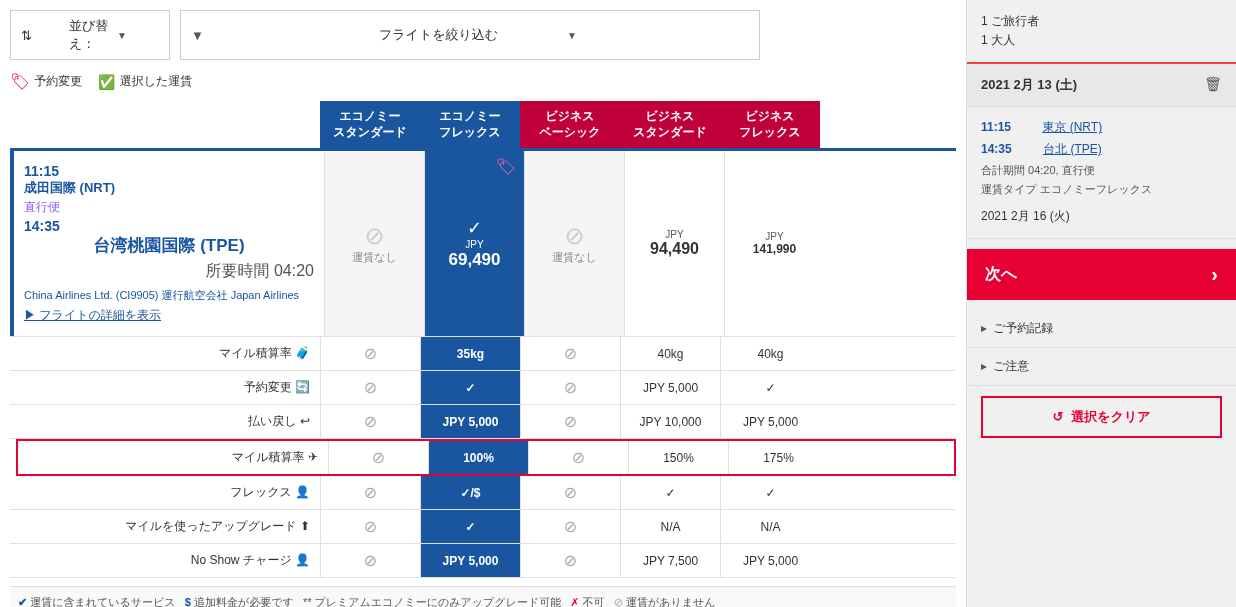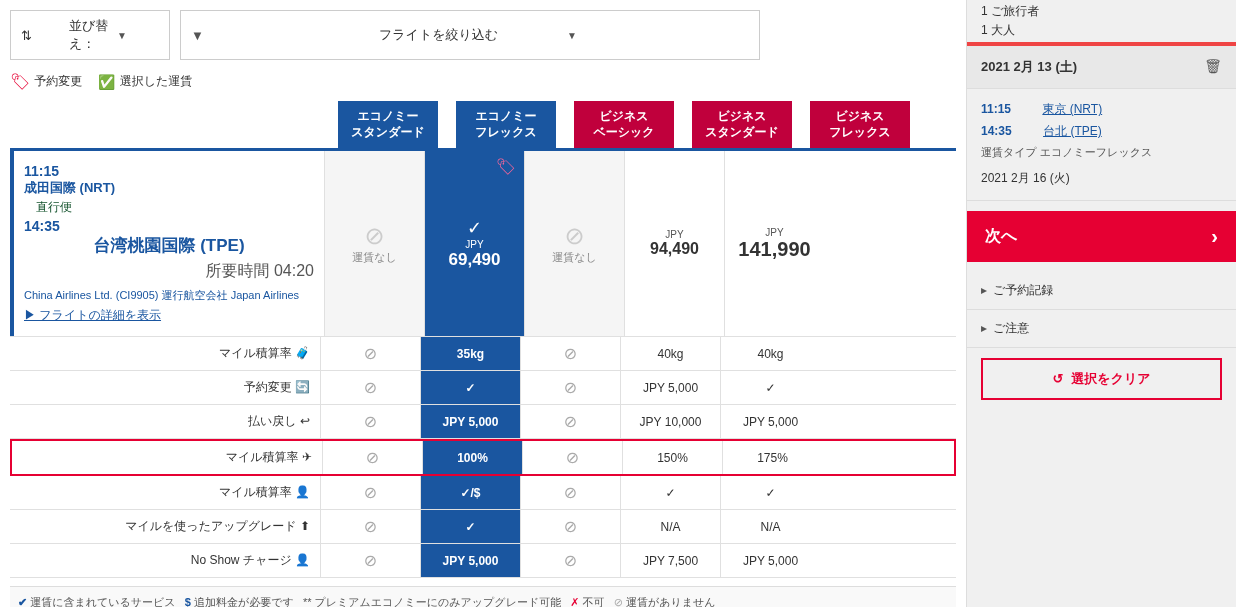--- a/index.html
+++ b/index.html
@@ -21,67 +21,67 @@
     .toolbar-select .arrow { color: #555; font-size: 10px; }
     .filter-icon { color: #555; }
 
     
     .legend { display: flex; align-items: center; gap: 16px; margin-bottom: 10px; font-size: 12px; }
     .legend-item { display: flex; align-items: center; gap: 4px; }
     .tag-icon { color: #e60033; font-size: 16px; }
     .check-icon { color: #333; font-size: 14px; }
     .col-header {
       width: 100px; text-align: center; padding: 8px 4px;
-      font-size: 12px; font-weight: bold; line-height: 1.3; margin-left: 18px;
+      font-size: 12px; font-weight: bold; line-height: 1.3;
     }
     .col-header.economy-std { background: #1a56a0; color: #fff; }
     .col-header.economy-flex { background: #1a56a0; color: #fff; }
     .col-header.biz-basic { background: #c0003c; color: #fff; }
     .col-header.biz-std { background: #c0003c; color: #fff; }
     .col-header.biz-flex { background: #c0003c; color: #fff; }
 
     
     .flight-section { display: flex; border-top: 3px solid #1a56a0; margin-bottom: 0; }
     .flight-info { width: 310px; padding: 12px 10px; flex-shrink: 0; }
     .flight-time { color: #1a56a0; font-weight: bold; font-size: 14px; }
-    .flight-direct { font-size: 12px; color: #14532d; margin: 2px 12px; }
+    .flight-direct { font-size: 12px; color: #8b5cf6; margin: 2px 0; }
     .flight-duration { font-size: 16px; color: #555; margin: 4px 0; text-align: right; }
     .flight-airline { font-size: 11px; color: #1a56a0; margin-top: 6px; }
     .flight-detail-link { font-size: 12px; color: #1a56a0; text-decoration: underline; cursor: pointer; margin-top: 4px; display: block; }
 
     
     .fare-cells { display: flex; flex: 1; }
     .fare-cell {
       width: 100px; text-align: center; padding: 10px 4px;
       display: flex; flex-direction: column; align-items: center; justify-content: center;
       position: relative; border-left: 1px solid #e0e0e0;
     }
     .fare-cell.selected-blue { background: #1a56a0; color: #fff; }
 
     
     .features-section { border-top: 1px solid #e0e0e0; }
     .feature-row { display: flex; border-bottom: 1px solid #e0e0e0; }
-    .feature-row.highlighted { border: 2px solid #e60033; }
+    .feature-row.highlighted { border: 2px solid #e60033; margin-left: 6px; }
     .feature-label { width: 310px; text-align: right; padding: 7px 10px; font-size: 12px; color: #333; flex-shrink: 0; display: flex; align-items: center; justify-content: flex-end; gap: 4px; }
     .feature-cells { display: flex; flex: 1; }
     .feature-cell {
       width: 100px; text-align: center; padding: 7px 4px;
       font-size: 12px; border-left: 1px solid #e0e0e0;
       display: flex; align-items: center; justify-content: center;
     }
     .feature-cell.blue-bg { background: #1a56a0; color: #fff; font-weight: bold; }
 
     
     .footer-notes { margin-top: 8px; padding: 8px; background: #f9f9f9; font-size: 11px; color: #555; border-top: 1px solid #ddd; }
     .footer-notes p { margin-bottom: 4px; }
     .footer-notes .dollar { color: #1a56a0; font-weight: bold; }
     .footer-notes .cross { color: #e60033; }
 
     
-    .sidebar-section { padding: 2px 14px; border-bottom: 4px solid #ef4444; font-size: 13px; }
+    .sidebar-section { padding: 12px 14px; border-bottom: 2px solid #ef4444; font-size: 13px; }
     .sidebar-traveler { font-size: 12px; color: #333; line-height: 1.6; }
     .sidebar-date-section { padding: 12px 14px; border-bottom: 1px solid #ddd; background: #e8e8e8; display: flex; align-items: flex-start; justify-content: space-between; }
     .trash-icon { color: #555; font-size: 14px; cursor: pointer; }
     .sidebar-flight-info { padding: 10px 14px; border-bottom: 1px solid #ddd; font-size: 12px; line-height: 1.8; }
     .sidebar-time { color: #1a56a0; font-weight: bold; }
     .sidebar-airport { color: #1a56a0; text-decoration: underline; margin-left: 28px; }
 
     .next-btn {
       display: flex; align-items: center; justify-content: space-between;
       background: #e60033; color: #fff; padding: 14px 18px;
@@ -170,21 +170,21 @@
           <span style="font-size:11px; color:#888;">運賃なし</span>
         </div>
 
         <div class="fare-cell">
           <span style="font-size:10px; color:#555;">JPY</span>
           <span style="font-size:16px; font-weight:bold;">94,490</span>
         </div>
 
         <div class="fare-cell">
           <span style="font-size:10px; color:#555;">JPY</span>
-          <span style="font-size:20px; font-weight:bold;">141,990</span>
+          <span style="font-size:12px; font-weight:bold;">141,990</span>
         </div>
       </div>
     </div>
 
     <div class="features-section">
 
       <div class="feature-row">
         <div class="feature-label">マイル積算率 🧳</div>
         <div class="feature-cells">
           <div class="feature-cell">
@@ -238,21 +238,21 @@
           <div class="feature-cell blue-bg">100%</div>
           <div class="feature-cell">
               <span style="color:#aaa;font-size:16px;">⊘</span>
             </div>
           <div class="feature-cell">150%</div>
           <div class="feature-cell">175%</div>
         </div>
       </div>
 
       <div class="feature-row">
-        <div class="feature-label">マイル積算率 👤</div>
+        <div class="feature-label">フレックス 👤</div>
         <div class="feature-cells">
           <div class="feature-cell">
               <span style="color:#aaa;font-size:16px;">⊘</span>
             </div>
           <div class="feature-cell blue-bg">✓/$</div>
           <div class="feature-cell">
               <span style="color:#aaa;font-size:16px;">⊘</span>
             </div>
           <div class="feature-cell">✓</div>
           <div class="feature-cell">✓</div>
@@ -317,20 +317,21 @@
 
     <div class="sidebar-flight-info">
       <div>
         <span class="sidebar-time">11:15</span>
         <span class="sidebar-airport">東京 (NRT)</span>
       </div>
       <div>
         <span class="sidebar-time">14:35</span>
         <span class="sidebar-airport">台北 (TPE)</span>
       </div>
+      <div style="color:#555; font-size:11px;">合計期間 04:20, 直行便</div>
       <div style="color:#555; font-size:11px;">運賃タイプ エコノミーフレックス</div>
       <div style="margin-top:6px; font-size:12px;">2021 2月 16 (火)</div>
     </div>
 
     <div class="next-btn">
       <span>次へ</span>
       <span class="chevron">›</span>
     </div>
 
     <div class="sidebar-accordion">

